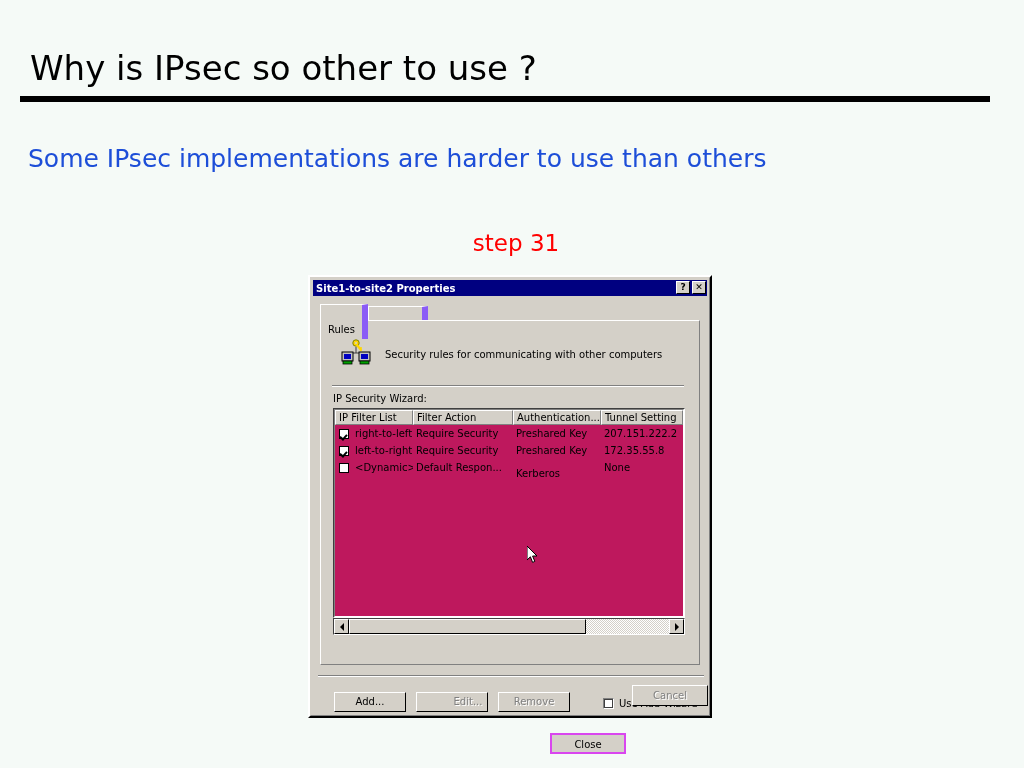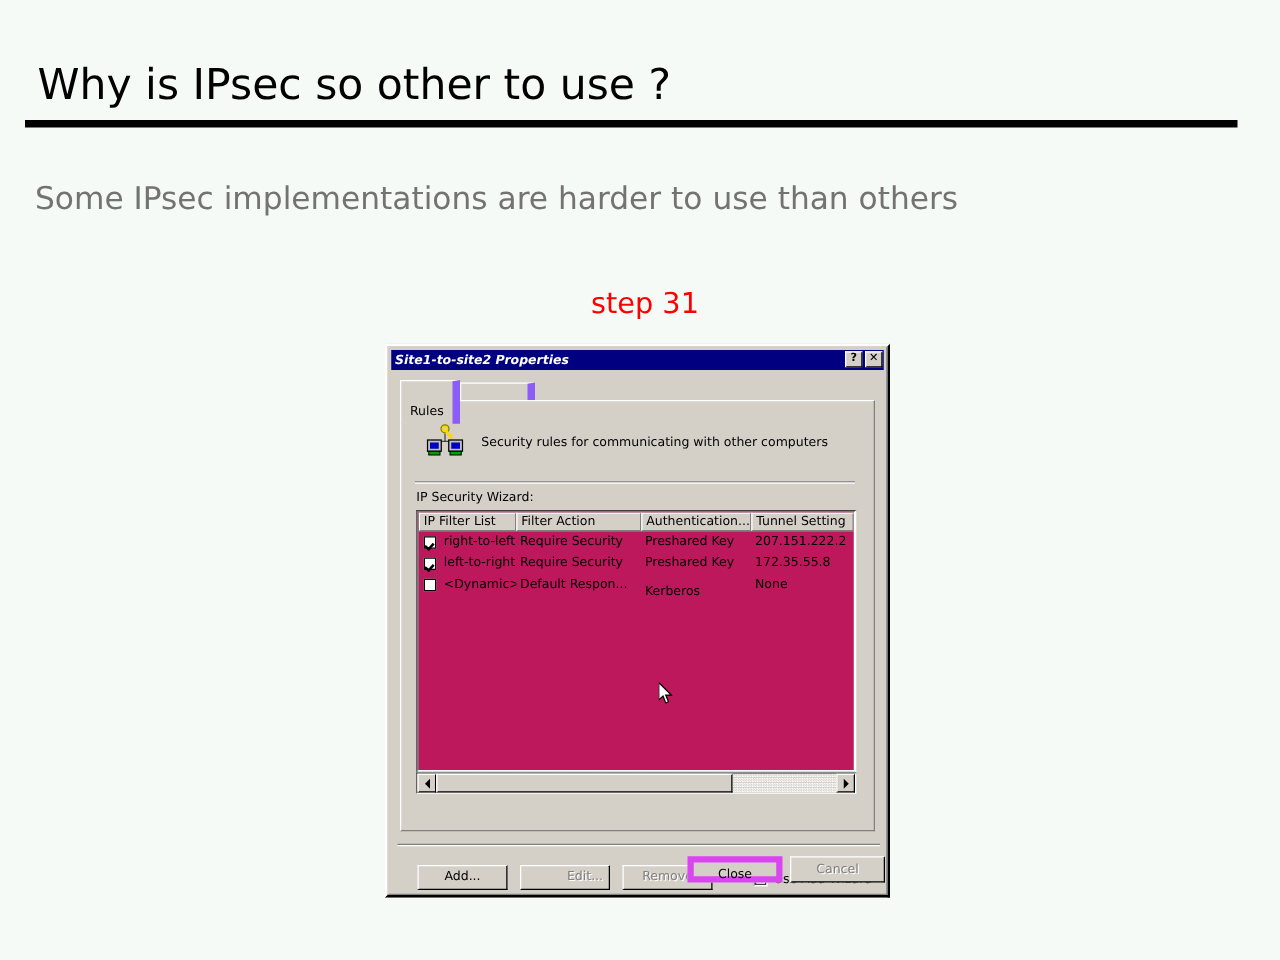--- a/index.html
+++ b/index.html
@@ -33,21 +33,21 @@
     top: 96px;
     width: 970px;
     height: 6px;
     background: #000000;
   }
   .slide-body {
     position: absolute;
     left: 28px;
     top: 144px;
     font-size: 25px;
-    color: #737373;
+    color: #1d4ed8;
     white-space: nowrap;
   }
   .step-label {
     position: absolute;
     left: 0px;
     top: 230px;
     width: 1024px;
     text-align: center;
     font-size: 23px;
     color: #ff0000;
@@ -93,21 +93,20 @@
     display: flex;
     align-items: center;
   }
   .titlebar-text {
     color: #ffffff;
     font-size: 10px;
     font-weight: bold;
     margin-left: 3px;
     letter-spacing: 0px;
     white-space: nowrap;
-    font-style: italic;
   }
   .titlebar-buttons {
     position: absolute;
     right: 1px;
     top: 1px;
     display: flex;
     gap: 2px;
   }
   .tb-btn {
     width: 14px;
@@ -346,21 +345,22 @@
     color: #000000;
     text-align: center;
     line-height: 18px;
     font-family: "DejaVu Sans", sans-serif;
   }
   .btn.disabled {
     color: #808080;
     text-shadow: 1px 1px 0 #ffffff;
   }
   .btn.default {
-    border: 5px solid #d946ef;
+    border: 2px solid #d946ef;
+    margin-top: 48px;
   }
 
   .wizard-check {
     position: absolute;
     left: 282px;
     top: 377px;
     display: flex;
     align-items: center;
   }
   .wc-box {

